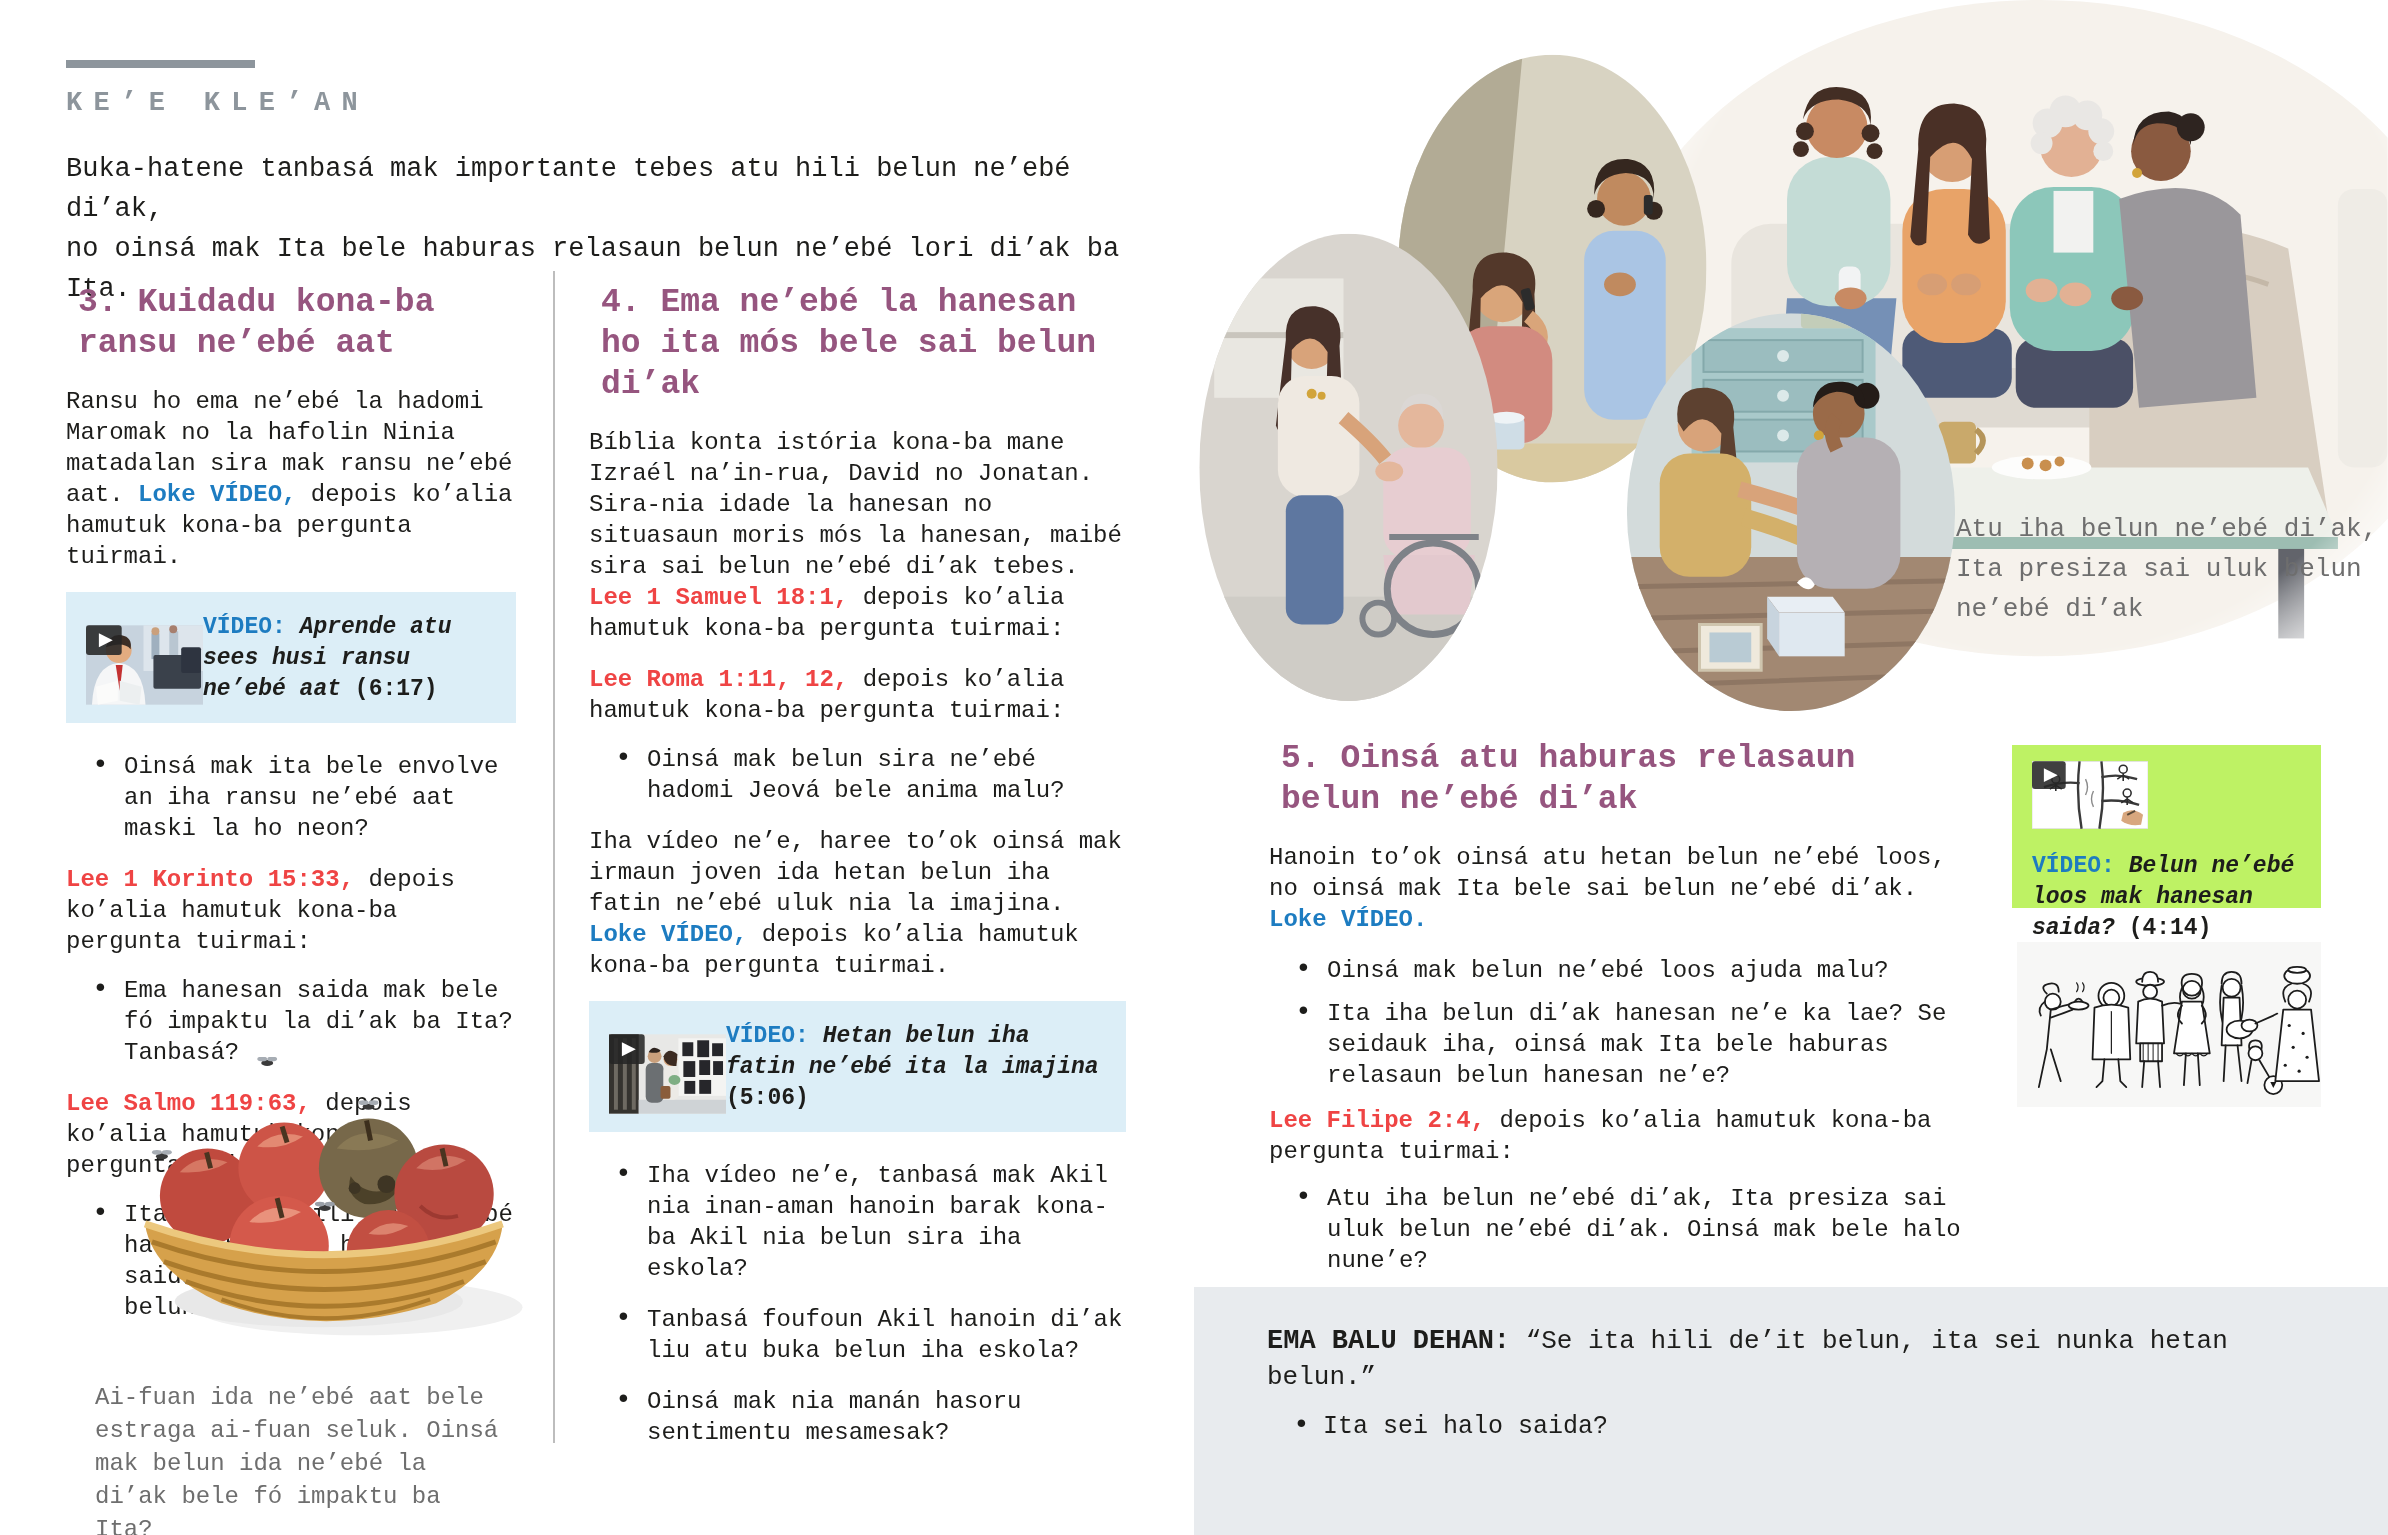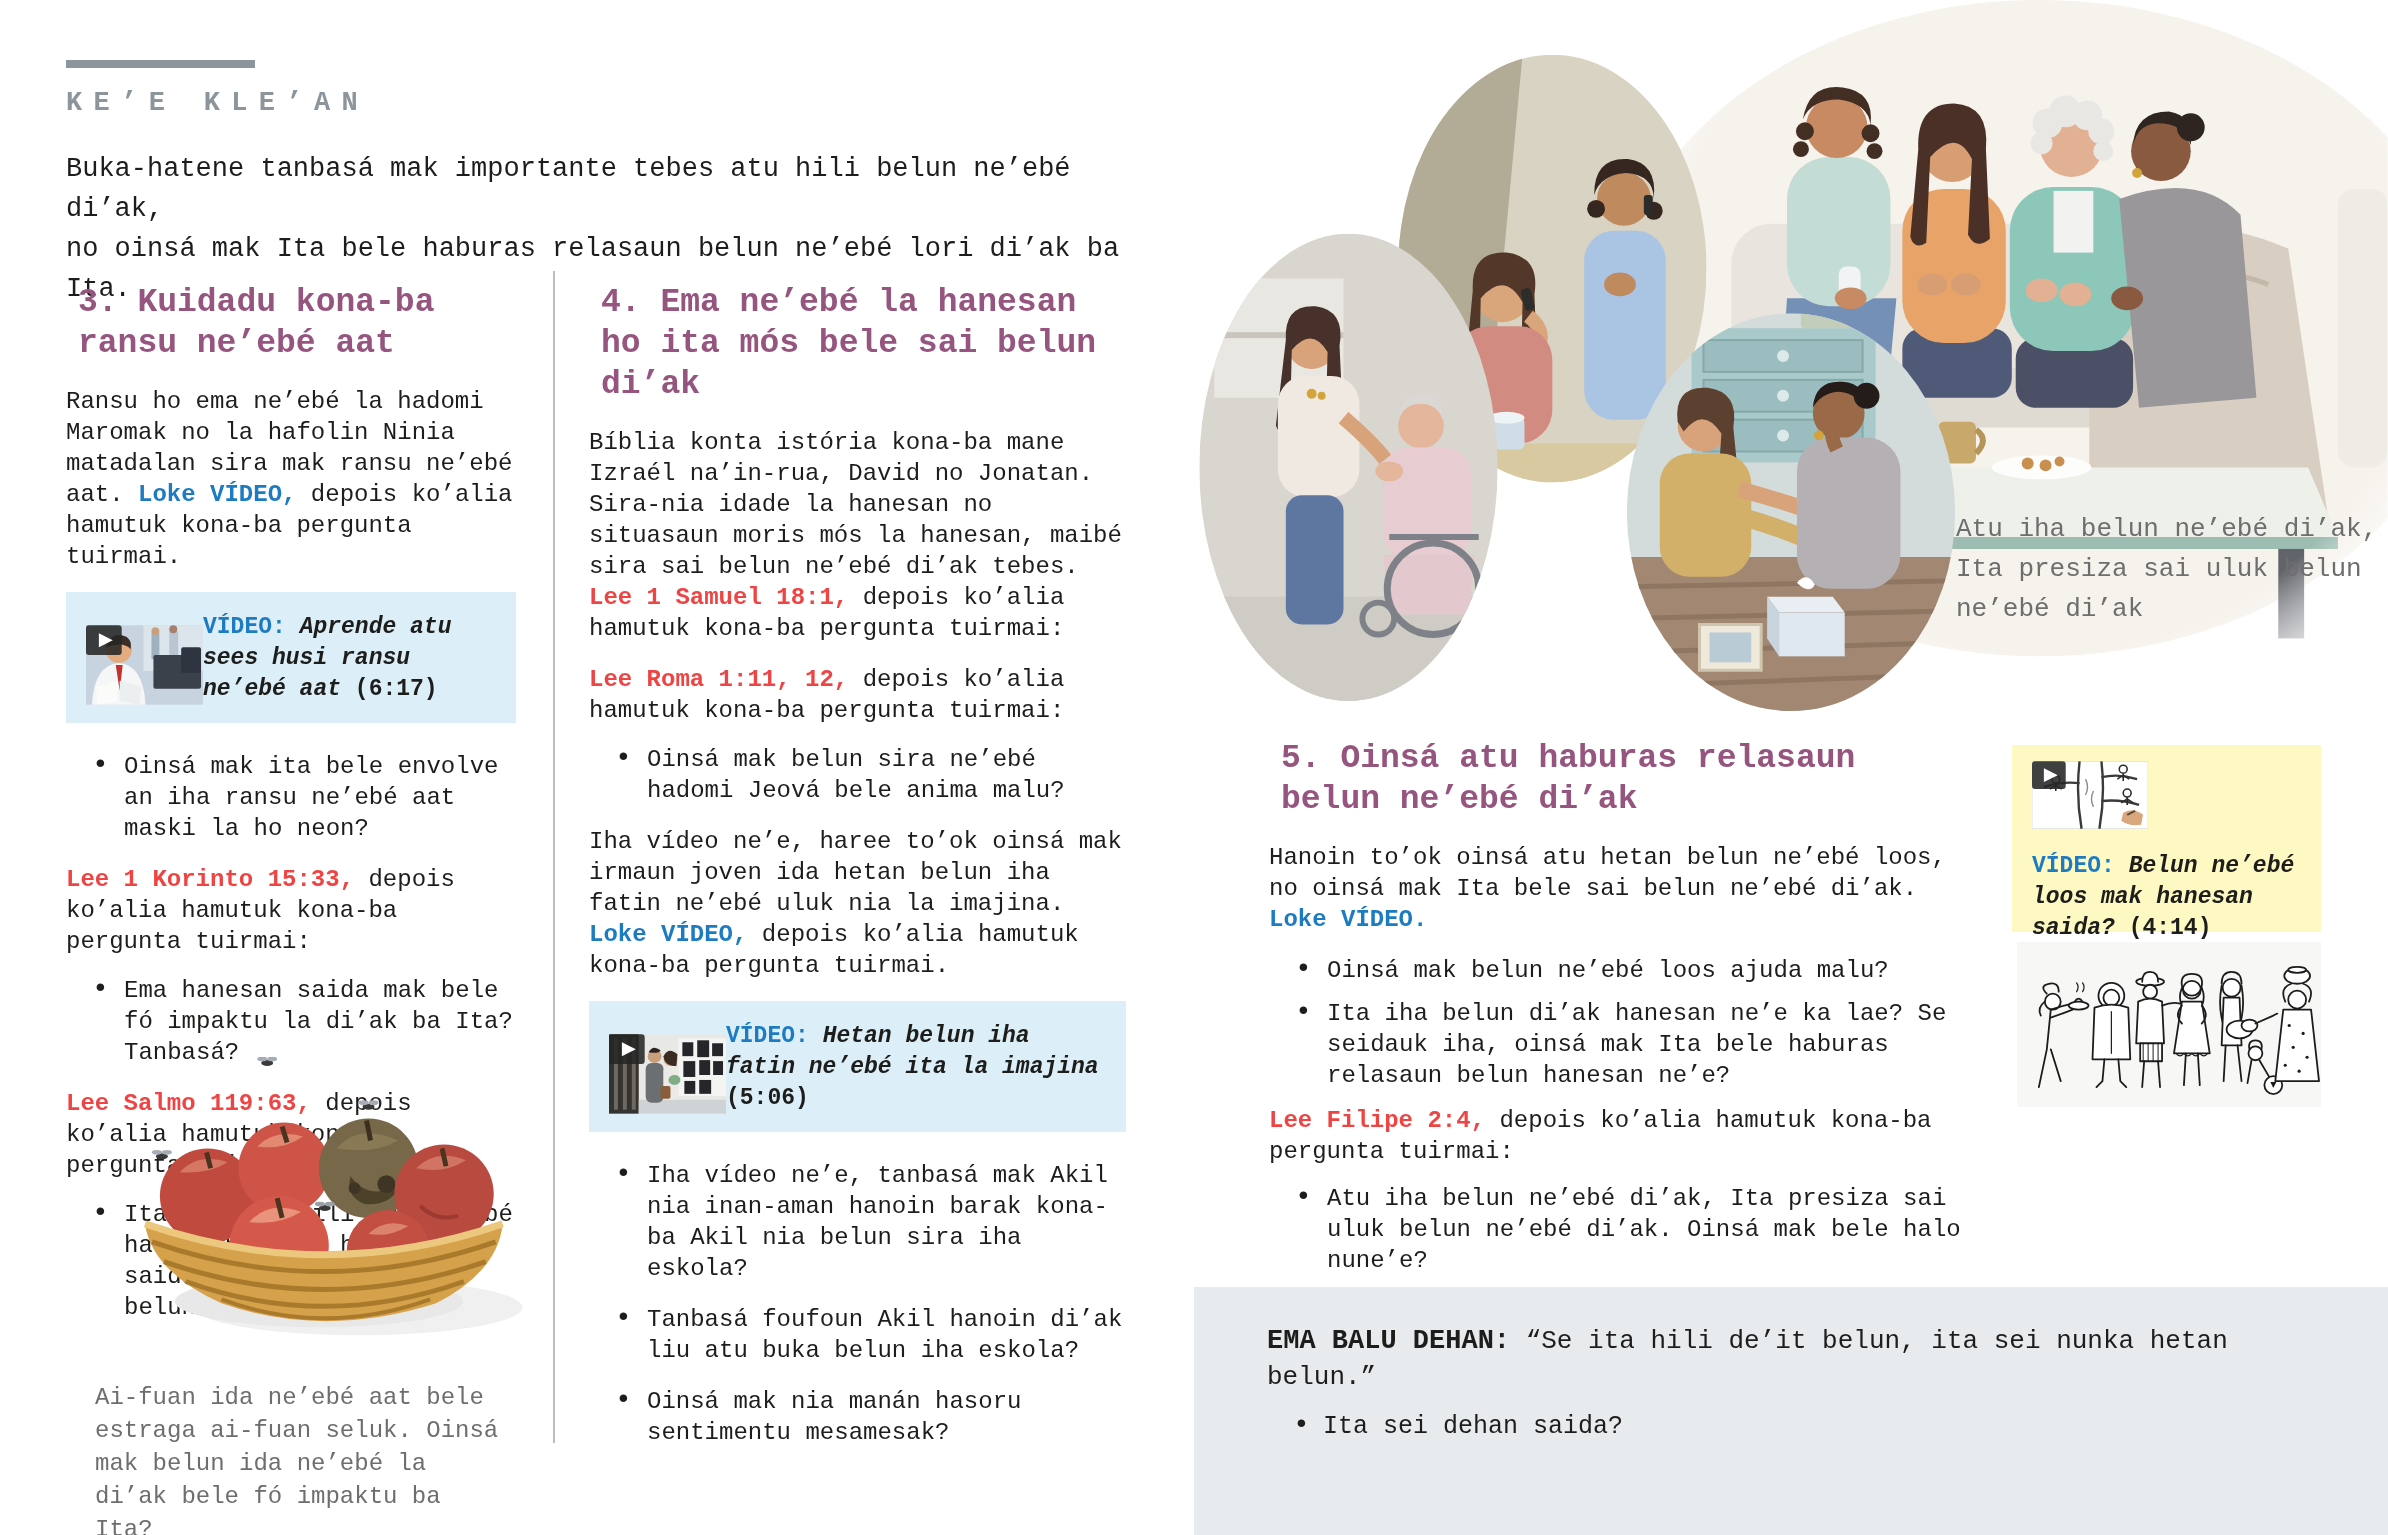--- a/index.html
+++ b/index.html
@@ -35,21 +35,21 @@
   .caption{color:#6e6e6e;font-size:24px;line-height:33px;}
   .apple-caption{position:absolute;left:95px;top:1381px;width:408px;}
   .montage-caption{position:absolute;left:1956px;top:509px;width:428px;font-size:26px;line-height:40px;}
   
   .montage{position:absolute;left:1194px;top:0;width:1194px;height:716px;}
   
   .sec5{position:absolute;left:1269px;top:738px;width:702px;}
   .sec5 .bullet{margin-bottom:12px;}
   .sec5 .tight{margin-bottom:16px;}
   
-  .vcard{position:absolute;left:2012px;top:745px;width:309px;height:187px;background:#fef9c3;
+  .vcard{position:absolute;left:2012px;top:745px;width:309px;height:163px;background:#bef264;
          padding:16px 0 16px 20px;box-sizing:border-box;cursor:pointer;}
   .vcard .vthumb{width:116px;height:68px;}
   .vcard .vtext{margin-top:20px;padding-right:16px;}
   .people-illus{position:absolute;left:2017px;top:942px;width:304px;height:165px;background:#f7f7f6;}
   
   .quote-box{position:absolute;left:1194px;top:1287px;width:1194px;height:249px;background:#e8ebee;
              box-sizing:border-box;padding:36px 40px 0 73px;}
   .quote-line{font-size:26px;line-height:36px;}
   .quote-heading{font-weight:bold;font-size:27px;}
   .quote-box .bullet{margin-top:16px;padding-left:56px;font-size:25px;}
@@ -489,17 +489,17 @@
           <circle cx="278" cy="106" r="1.6"></circle>
           <circle cx="292" cy="116" r="1.6"></circle>
           <circle cx="270" cy="124" r="1.6"></circle>
           <circle cx="284" cy="130" r="1.6"></circle>
         </g>
     </g>
   </svg>
 
   <div class="quote-box">
     <div class="quote-line"><span class="quote-heading">EMA BALU DEHAN:</span> <span>“Se ita hili de’it belun, ita sei nunka hetan belun.”</span></div>
-    <div class="bullet">Ita sei dehan saida?</div>
+    <div class="bullet">Ita sei halo saida?</div>
   </div>
 
 </div>
 
 
 </body></html>

